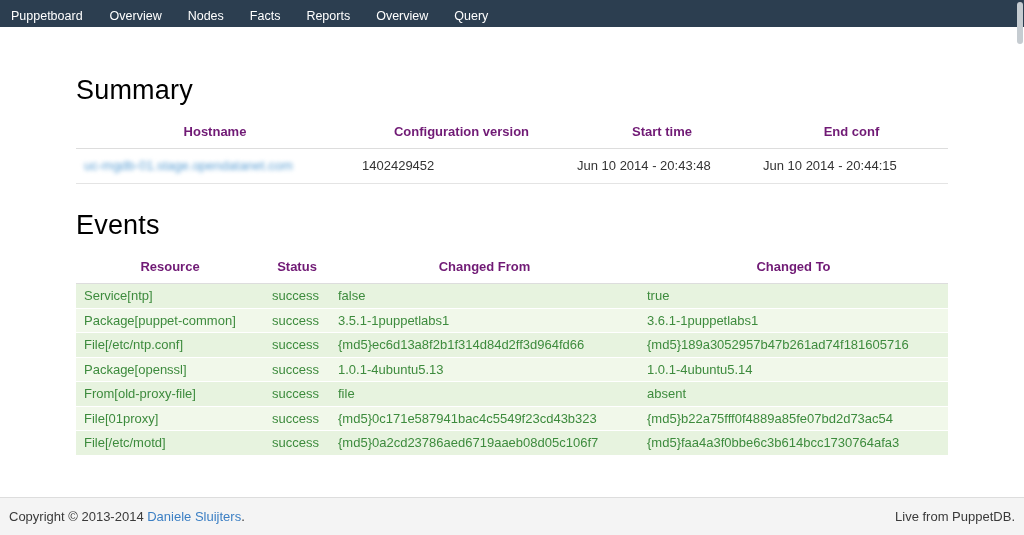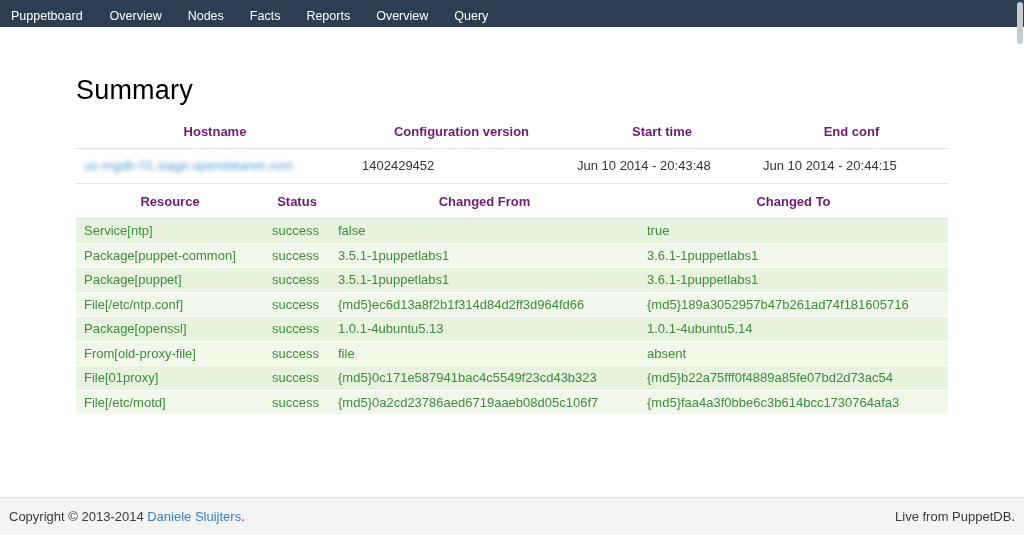--- a/index.html
+++ b/index.html
@@ -160,20 +160,21 @@
     <tbody>
       <tr>
         <td><a href="#" class="hostname-link">uc-mgdb-01.stage.opendatanet.com</a></td>
         <td>1402429452</td>
         <td>Jun 10 2014 - 20:43:48</td>
         <td>Jun 10 2014 - 20:44:15</td>
       </tr>
     </tbody>
   </table>
 
+  <h1 class="section-title">Events</h1>
 
   <table class="events-table">
     <colgroup>
       <col style="width:188px">
         <col style="width:66px">
         <col style="width:309px">
         <col>
     </colgroup>
     <thead>
       <tr>
@@ -190,26 +191,20 @@
         <td>false</td>
         <td>true</td>
       </tr>
       <tr>
         <td>Package[puppet-common]</td>
         <td>success</td>
         <td>3.5.1-1puppetlabs1</td>
         <td>3.6.1-1puppetlabs1</td>
       </tr>
       <tr>
-        <td>Package[puppet]</td>
-        <td>success</td>
-        <td>3.5.1-1puppetlabs1</td>
-        <td>3.6.1-1puppetlabs1</td>
-      </tr>
-      <tr>
         <td>File[/etc/ntp.conf]</td>
         <td>success</td>
         <td>{md5}ec6d13a8f2b1f314d84d2ff3d964fd66</td>
         <td>{md5}189a3052957b47b261ad74f181605716</td>
       </tr>
       <tr>
         <td>Package[openssl]</td>
         <td>success</td>
         <td>1.0.1-4ubuntu5.13</td>
         <td>1.0.1-4ubuntu5.14</td>

